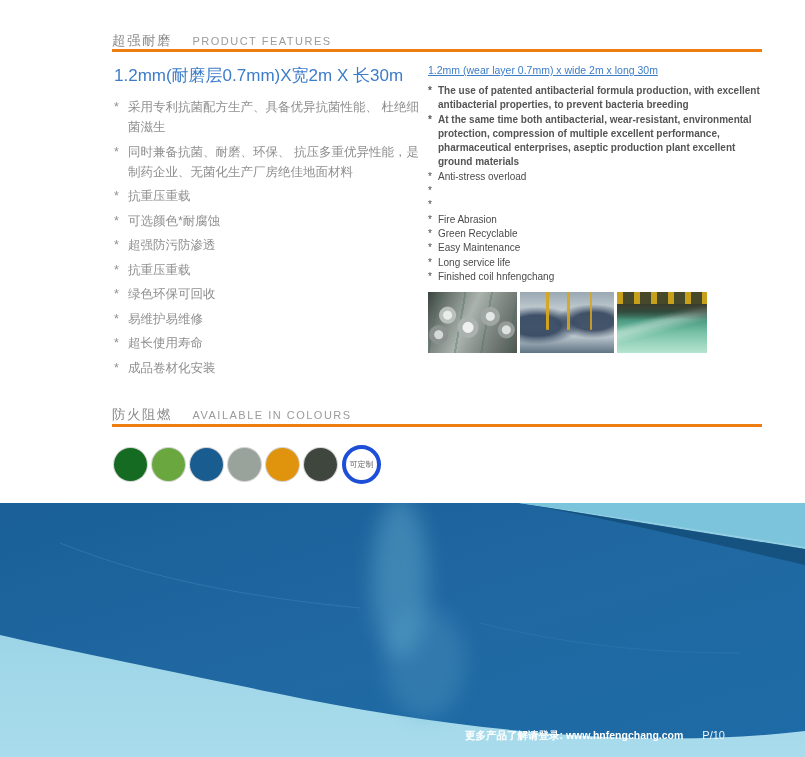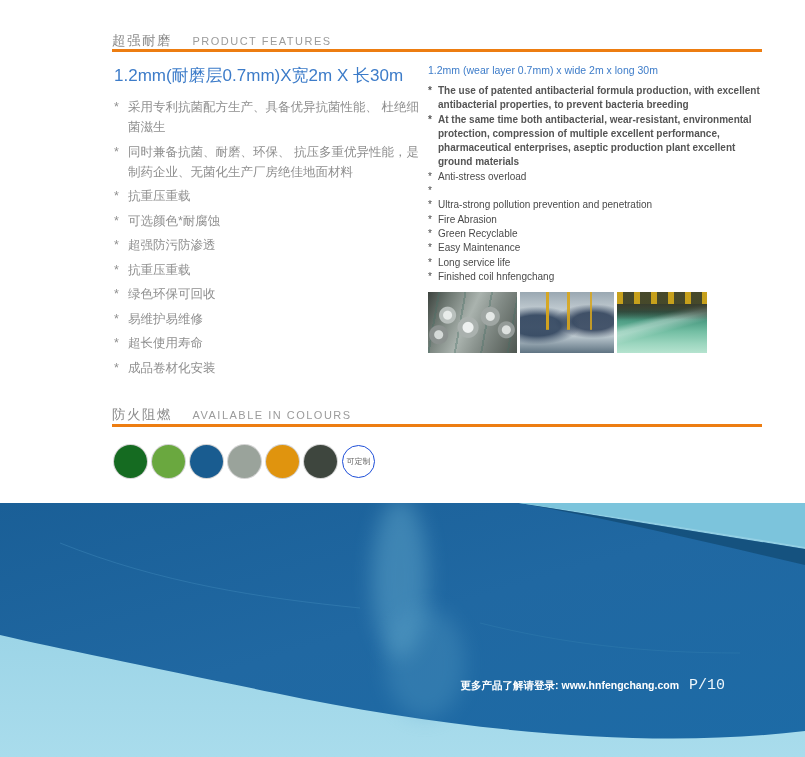--- a/index.html
+++ b/index.html
@@ -16,21 +16,21 @@
   .h-en { font-size:11px; color:#9b9b9b; letter-spacing:1.5px; margin-left:16px; }
   .rule { position:absolute; left:112px; width:650px; height:3px; background:#ed7d11; }
   .rule1 { top:49px; }
   .rule2 { top:424px; }
 
   
   .col-zh { position:absolute; left:114px; top:64px; width:306px; }
   .col-en { position:absolute; left:428px; top:64px; width:332px; }
   .spec { color:#3d7cc9; margin:0; }
   .spec-zh { font-size:17px; margin-bottom:10px; }
-  .spec-en { font-size:10.5px; margin-bottom:8px; }
+  .spec-en { font-size:10.5px; margin-bottom:8px;text-decoration:underline; }
   ul.blist { list-style:none; margin:0; padding:0; }
   .b-zh { display:flex; font-size:12.5px; line-height:20px; margin-bottom:4.5px; color:#8f8f8f; }
   .b-zh .mk { flex:0 0 14px; width:14px; }
   .b-en { display:flex; font-size:10px; line-height:14.3px; color:#4a4a4a; }
   .b-en .mk { flex:0 0 10px; width:10px; }
   .b-en.bold { font-weight:bold; color:#555555; }
 
   
   .photos { position:absolute; left:428px; top:292px; display:flex; gap:3px; }
   .photo { height:61px; }
@@ -59,31 +59,31 @@
       repeating-linear-gradient(90deg, rgba(214,171,26,0.9) 0 6px, rgba(72,74,42,0.9) 6px 17px) 0 0/100% 20% no-repeat,
       linear-gradient(180deg, rgba(52,58,44,0.9) 20%, rgba(52,58,44,0) 45%),
       linear-gradient(165deg, rgba(0,0,0,0) 40%, rgba(255,255,255,0.35) 48% 52%, rgba(0,0,0,0) 62%),
       linear-gradient(180deg, #6b6b2e 0%, #54583e 22%, #2f5a4c 32%, #4f9e85 48%, #74bfa4 65%, #9cd6bf 85%, #b5e3cf 100%);
   }
 
   
   .swatches { position:absolute; left:114px; top:445px; display:flex; align-items:center; gap:5px; }
   .sw { width:33px; height:33px; border-radius:50%; box-shadow:0 0 0 1px rgba(110,110,110,0.3); }
   .sw-custom {
-    width:31px; height:31px; border-radius:50%; background:#fff; border:1px solid #1d4ed8;
+    width:31px; height:31px; border-radius:50%; background:#fff; border:4px solid #1d4ed8;
     display:flex; align-items:center; justify-content:center;
     font-size:8px; color:#666; box-shadow:none;
   }
 
   
   .hero { position:absolute; left:0; top:503px; width:805px; height:254px; }
   .hero svg { display:block; width:100%; height:100%; }
-  .hero-caption { position:absolute; right:80px; top:174px; display:flex; align-items:baseline; gap:10px; white-space:nowrap; }
+  .hero-caption { position:absolute; right:80px; top:194px; display:flex; align-items:baseline; gap:19px; white-space:nowrap; }
   .promo { color:#ffffff; font-weight:bold; font-size:10.5px; }
-  .pageno { color:#eef6fb; font-family:Liberation Mono, monospace; font-size:15px; }
+  .pageno { color:#eef6fb; font-family:Liberation Sans, sans-serif; font-size:11px;margin-top:32px; }
 </style>
 </head>
 <body>
 
 <div class="page">
 
   <div class="sec-head head1">
     <span class="h-zh">超强耐磨</span>
     <span class="h-en">PRODUCT FEATURES</span>
   </div>
@@ -148,21 +148,20 @@
         </li>
       <li class="b-en">
           <span class="mk">*</span>
           <span class="tx">Anti-stress overload</span>
         </li>
       <li class="b-en">
           <span class="mk">*</span>
         </li>
       <li class="b-en">
           <span class="mk">*</span>
-          <span class="tx">Ultra-strong pollution prevention and penetration</span>
         </li>
       <li class="b-en">
           <span class="mk">*</span>
           <span class="tx">Fire Abrasion</span>
         </li>
       <li class="b-en">
           <span class="mk">*</span>
           <span class="tx">Green Recyclable</span>
         </li>
       <li class="b-en">

